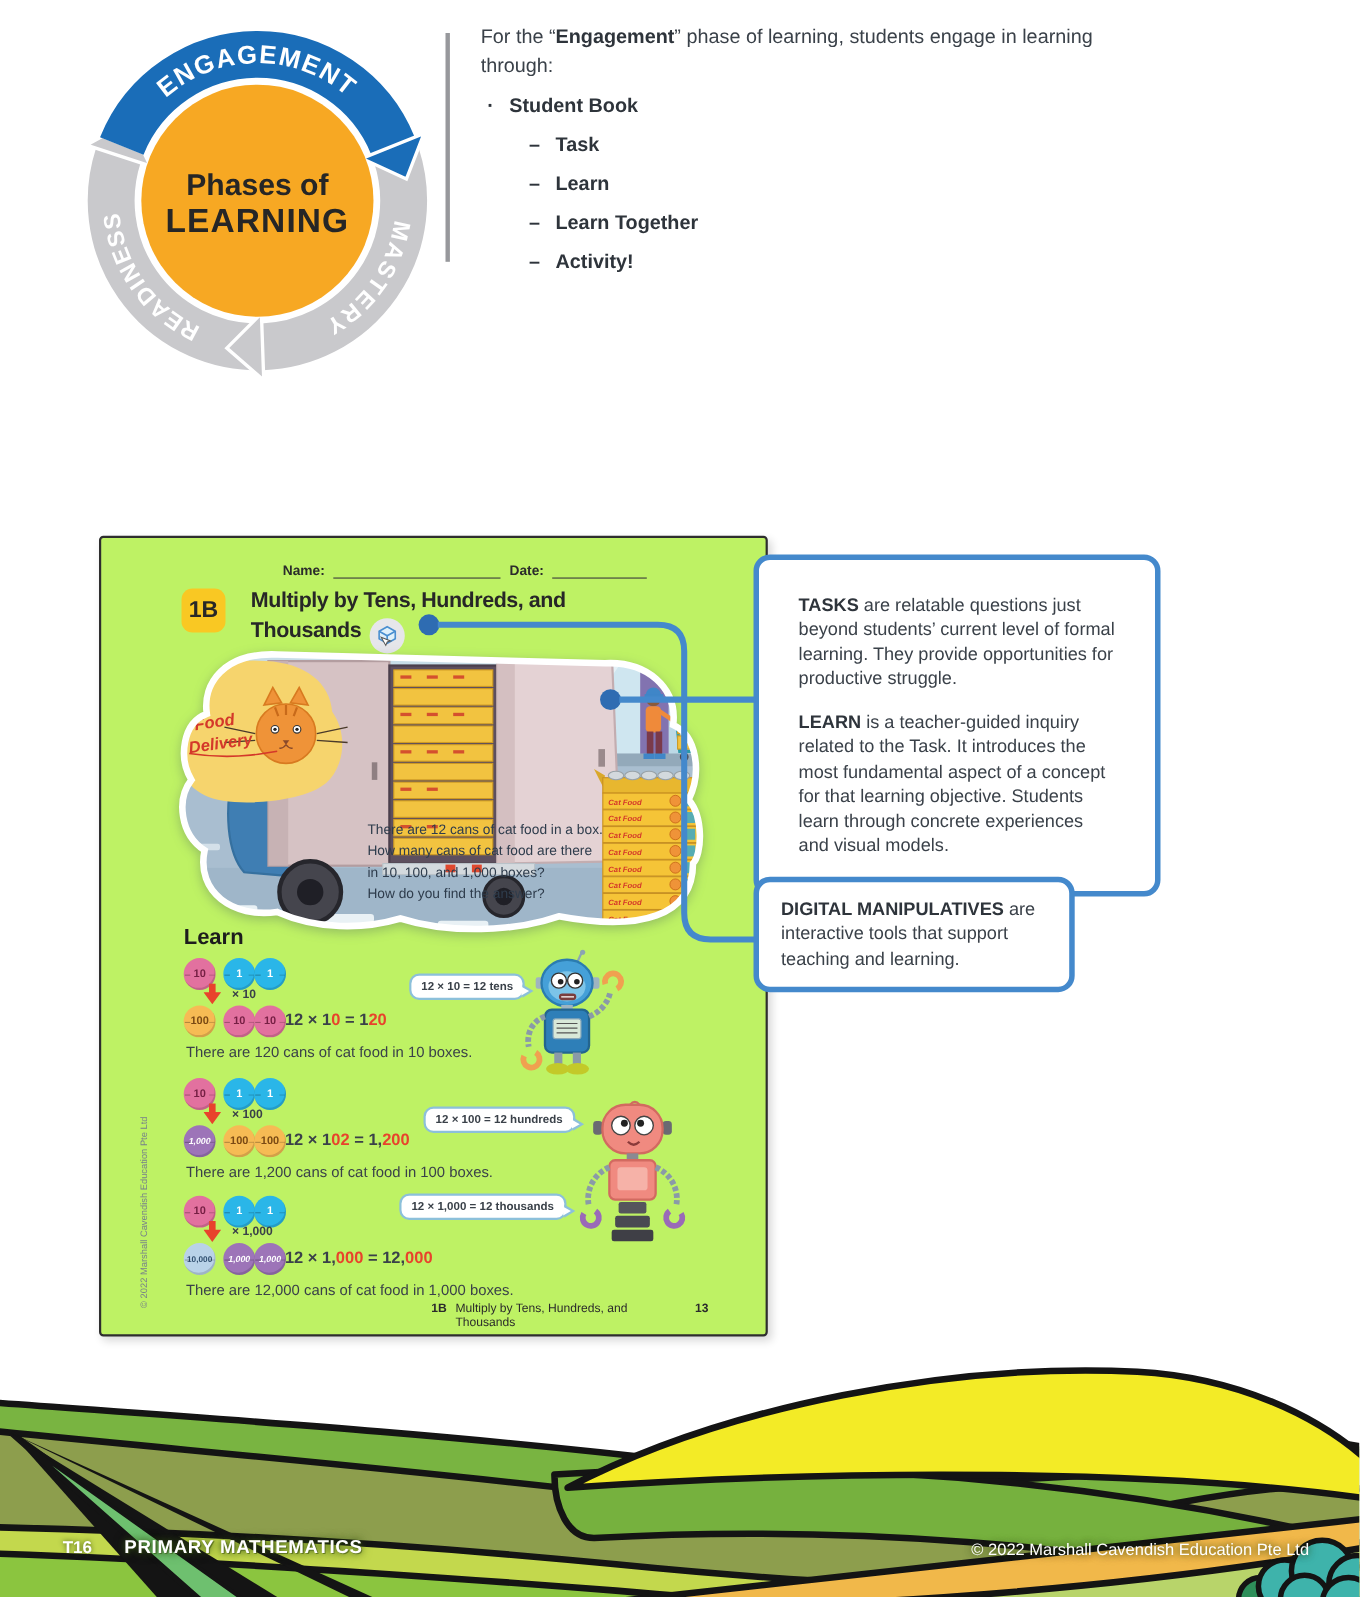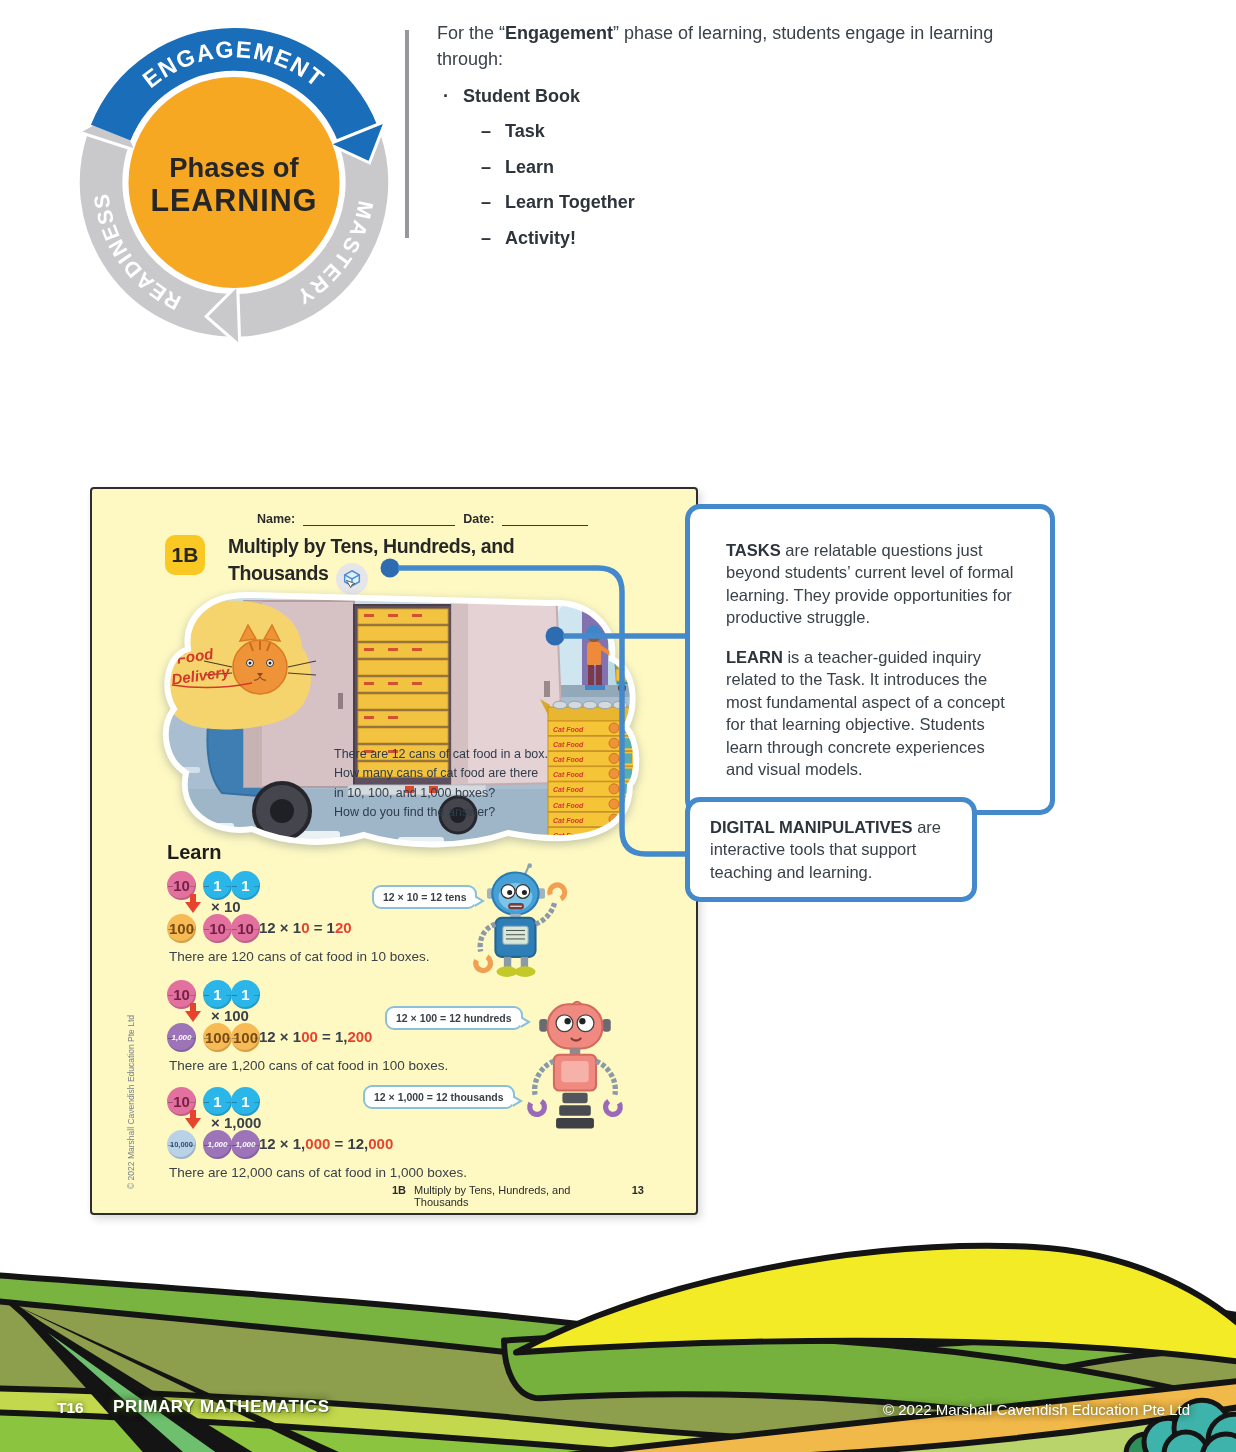--- a/index.html
+++ b/index.html
@@ -14,53 +14,53 @@
 
   
   .intro{position:absolute;left:437px;top:20px;width:565px;font-size:18px;line-height:1.47;color:#3a4149;}
   .intro b{color:#2e343b;}
   .intro .bullet-row{margin-top:10px;font-weight:700;color:#2e343b;}
   .intro .bullet-row::before{content:"·";font-weight:900;margin:0 14px 0 6px;}
   .intro .sub{margin-top:9px;margin-left:44px;font-weight:700;color:#2e343b;}
   .intro .sub::before{content:"–";font-weight:700;margin-right:14px;}
 
   
-  .bookpage{position:absolute;left:90px;top:487px;width:608px;height:728px;background:#fef9c3;
+  .bookpage{position:absolute;left:90px;top:487px;width:608px;height:728px;background:#bef264;
             border:2px solid #2e2e2e;border-radius:4px;box-shadow:3px 4px 8px rgba(0,0,0,.15);box-sizing:border-box;}
   .namedate{position:absolute;left:165px;top:23px;display:flex;align-items:flex-end;font-size:12.5px;font-weight:700;color:#2b2b2b;}
   .ndline{display:inline-block;border-bottom:1.5px solid #3a3a3a;height:13px;margin:0 8px;}
   .line-name{width:152px;}
   .line-date{width:86px;}
   .badge{position:absolute;left:73px;top:46px;width:40px;height:40px;background:#f9c823;border-radius:10px;
          display:flex;align-items:center;justify-content:center;font-size:21px;font-weight:800;color:#272727;}
   .ptitle{position:absolute;left:136px;top:44px;font-size:19.5px;line-height:27px;font-weight:800;
           letter-spacing:-0.4px;color:#272727;}
   .mi-circle{display:inline-flex;align-items:center;justify-content:center;width:32px;height:32px;
              border-radius:50%;background:#e6e6ea;vertical-align:-10px;margin-left:8px;}
   .illo{position:absolute;left:60px;top:96px;width:488px;height:272px;}
   .illo svg{filter:drop-shadow(0 3px 5px rgba(50,70,90,.3));}
   .task-text{position:absolute;left:182px;top:160px;width:300px;font-size:12.5px;line-height:1.55;
              color:#2e3c4c;font-weight:500;}
   .learn-h{position:absolute;left:75px;top:352px;font-size:20px;font-weight:900;color:#1d1d1d;}
 
   .group{position:absolute;left:75px;width:475px;height:112px;}
   .g1{top:382px;} .g2{top:491px;} .g3{top:598px;}
   .disc{position:absolute;width:29px;height:29px;border-radius:50%;display:flex;align-items:center;
-        justify-content:center;font-weight:700;font-size:15px;box-shadow:inset -1px -2px 0 rgba(0,0,0,.14);}
+        justify-content:center;font-weight:700;font-size:10px;box-shadow:inset -1px -2px 0 rgba(0,0,0,.14);}
   .disc::before{content:"";position:absolute;left:1px;top:50%;width:5px;height:1.5px;background:rgba(0,0,0,.28);}
   .disc::after{content:"";position:absolute;right:1px;top:50%;width:5px;height:1.5px;background:rgba(0,0,0,.18);}
   .d1{background:#2ab6e8;color:#fff;}
   .d10{background:#e2719f;color:#761f44;}
   .d100{background:#f6bb54;color:#7a4a14;}
   .d1000{background:#9d74b8;color:#fff;font-size:8px;font-style:italic;}
   .d10000{background:#b9d2e8;color:#2f4e6e;font-size:7.5px;}
   .p0{left:0;} .p1x{left:36px;} .p2x{left:64px;}
   .trow{top:0;} .brow{top:43px;}
   .mul-arrow{position:absolute;left:18px;top:23px;}
-  .mul-label{position:absolute;left:44px;top:27px;font-size:15px;font-weight:700;color:#3a4149;}
+  .mul-label{position:absolute;left:44px;top:27px;font-size:11px;font-weight:700;color:#3a4149;}
   .equation{position:absolute;left:92px;top:48px;font-size:15px;font-weight:700;color:#3a4149;white-space:nowrap;}
   .equation .red{color:#e8432c;}
   .sentence{position:absolute;left:2px;top:78px;font-size:13.5px;color:#3a4149;white-space:nowrap;}
   .bubble{position:absolute;background:#fff;border:2px solid #8cc0da;border-radius:9px;
           padding:4px 9px;font-size:10.5px;font-weight:600;color:#3a4149;white-space:nowrap;z-index:3;}
   .bubble::before{content:"";position:absolute;right:-10px;top:8px;border-top:6px solid transparent;
           border-bottom:6px solid transparent;border-left:10px solid #8cc0da;}
   .bubble::after{content:"";position:absolute;right:-6px;top:10px;border-top:4px solid transparent;
           border-bottom:4px solid transparent;border-left:7px solid #fff;}
   .bb1{left:205px;top:14px;} .bb2{left:218px;top:26px;} .bb3{left:196px;top:-2px;}
@@ -394,21 +394,21 @@
       <span class="disc d1 trow p1x">1</span>
       <span class="disc d1 trow p2x">1</span>
       <span class="mul-arrow"><svg width="16" height="19">
             <rect x="5" y="0" width="6" height="9" fill="#e8432c"></rect>
             <polygon points="0,8 16,8 8,19" fill="#e8432c"></polygon>
           </svg></span>
       <span class="mul-label">× 100</span>
       <span class="disc d1000 brow p0">1,000</span>
       <span class="disc d100 brow p1x">100</span>
       <span class="disc d100 brow p2x">100</span>
-      <span class="equation"><span>12 × 1</span><span class="red">00</span><span> = 1,</span><span class="red">200</span></span>
+      <span class="equation"><span>12 × 1</span><span class="red">02</span><span> = 1,</span><span class="red">200</span></span>
       <span class="bubble bb2">12 × 100 = 12 hundreds</span>
       <span class="robot robot-pink">
         <svg width="100" height="142" viewBox="0 0 92 135">
           <path d="M 44 6 q 4 -5 8 0" stroke="#d06a60" fill="none" stroke-width="2"></path>
           <rect x="12" y="20" width="8" height="12" rx="3" fill="#6a6a72"></rect>
             <rect x="72" y="20" width="8" height="12" rx="3" fill="#6a6a72"></rect>
           <rect x="20" y="6" width="52" height="42" rx="20" fill="#f08a80" stroke="#d26a60" stroke-width="2"></rect>
           <circle cx="36" cy="24" r="8" fill="#fff" stroke="#444" stroke-width="1.2"></circle>
             <circle cx="56" cy="24" r="8" fill="#fff" stroke="#444" stroke-width="1.2"></circle>
           <circle cx="39" cy="22" r="3" fill="#222"></circle>

